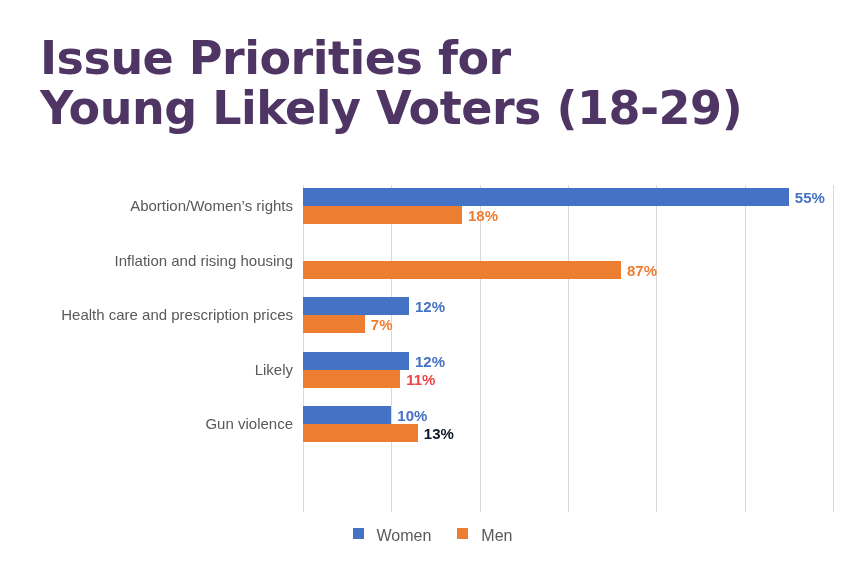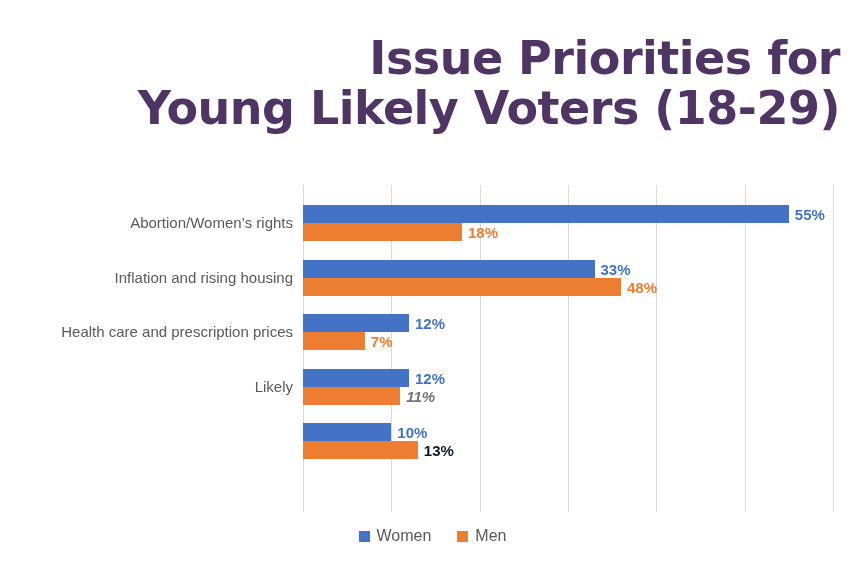--- a/index.html
+++ b/index.html
@@ -25,21 +25,20 @@
     left: 40px;
     top: 34px;
     width: 800px;
     color: #4F3564;
     font-family: "DejaVu Sans", sans-serif;
     font-size: 46px;
     font-weight: bold;
     line-height: 1.08;
     letter-spacing: -0.5px;
     white-space: pre-line;
-    text-align: right;
   }
 
   
   #plot-area {
     position: absolute;
     left: 303px;
     top: 185px;
     width: 530px;
     height: 327px;
   }
@@ -48,21 +47,21 @@
     top: 0;
     bottom: 0;
     width: 1px;
     background: #D9D9D9;
   }
 
   
   #rows {
     position: absolute;
     left: 0px;
-    top: 196px;
+    top: 179px;
     width: 865px;
     height: 327px;
   }
   .cat-row {
     position: absolute;
     left: 0;
     width: 865px;
     height: 54.5px;
   }
   .cat-label {
@@ -118,22 +117,21 @@
     left: 0;
     top: 528px;
     width: 865px;
     display: flex;
     justify-content: center;
     align-items: center;
     gap: 26px;
   }
   .legend-item {
     display: flex;
-    align-items: center;
-    gap: 7px;
+    gap: 13px;
   }
   .legend-swatch {
     width: 11px;
     height: 11px;
     display: block;
   }
   .legend-swatch.women { background: #4472C4; }
   .legend-swatch.men   { background: #ED7D31; }
   .legend-label {
     color: #595959;
@@ -169,27 +167,23 @@
           </div>
           <div class="bar-wrap men">
             <div class="bar men" style="width: 159px; background: rgb(237, 125, 49);"></div>
             <div class="bar-value men" style="left: 165px; color: rgb(237, 125, 49);">18%</div>
           </div>
         </div>
       </div>
       <div class="cat-row" style="top: 54.5px; height: 54.5px;">
         <div class="cat-label">Inflation and rising housing</div>
         <div class="bars">
-          <div class="bar-wrap women">
-            <div class="bar women" style="width: 291.5px; background: rgb(68, 114, 196);"></div>
-            <div class="bar-value women" style="left: 297.5px; color: rgb(68, 114, 196);">33%</div>
-          </div>
           <div class="bar-wrap men">
             <div class="bar men" style="width: 318px; background: rgb(237, 125, 49);"></div>
-            <div class="bar-value men" style="left: 324px; color: rgb(237, 125, 49);">48%</div>
+            <div class="bar-value men" style="left: 324px; color: rgb(237, 125, 49);">87%</div>
           </div>
         </div>
       </div>
       <div class="cat-row" style="top: 109px; height: 54.5px;">
         <div class="cat-label">Health care and prescription prices</div>
         <div class="bars">
           <div class="bar-wrap women">
             <div class="bar women" style="width: 106px; background: rgb(68, 114, 196);"></div>
             <div class="bar-value women" style="left: 112px; color: rgb(68, 114, 196);">12%</div>
           </div>
@@ -201,25 +195,26 @@
       </div>
       <div class="cat-row" style="top: 163.5px; height: 54.5px;">
         <div class="cat-label">Likely</div>
         <div class="bars">
           <div class="bar-wrap women">
             <div class="bar women" style="width: 106px; background: rgb(68, 114, 196);"></div>
             <div class="bar-value women" style="left: 112px; color: rgb(68, 114, 196);">12%</div>
           </div>
           <div class="bar-wrap men">
             <div class="bar men" style="width: 97.1667px; background: rgb(237, 125, 49);"></div>
-            <div class="bar-value men" style="left: 103.167px; color: #737373; font-style: italic;">11%</div>
+            <div class="bar-value men" style="left: 103.167px; color: #ef4444;">11%</div>
           </div>
         </div>
       </div>
       <div class="cat-row" style="top: 218px; height: 54.5px;">
+        <div class="cat-label">Gun violence</div>
         <div class="bars">
           <div class="bar-wrap women">
             <div class="bar women" style="width: 88.3333px; background: rgb(68, 114, 196);"></div>
             <div class="bar-value women" style="left: 94.3333px; color: rgb(68, 114, 196);">10%</div>
           </div>
           <div class="bar-wrap men">
             <div class="bar men" style="width: 114.833px; background: rgb(237, 125, 49);"></div>
             <div class="bar-value men" style="left: 120.833px; color: #0f172a;">13%</div>
           </div>
         </div>

